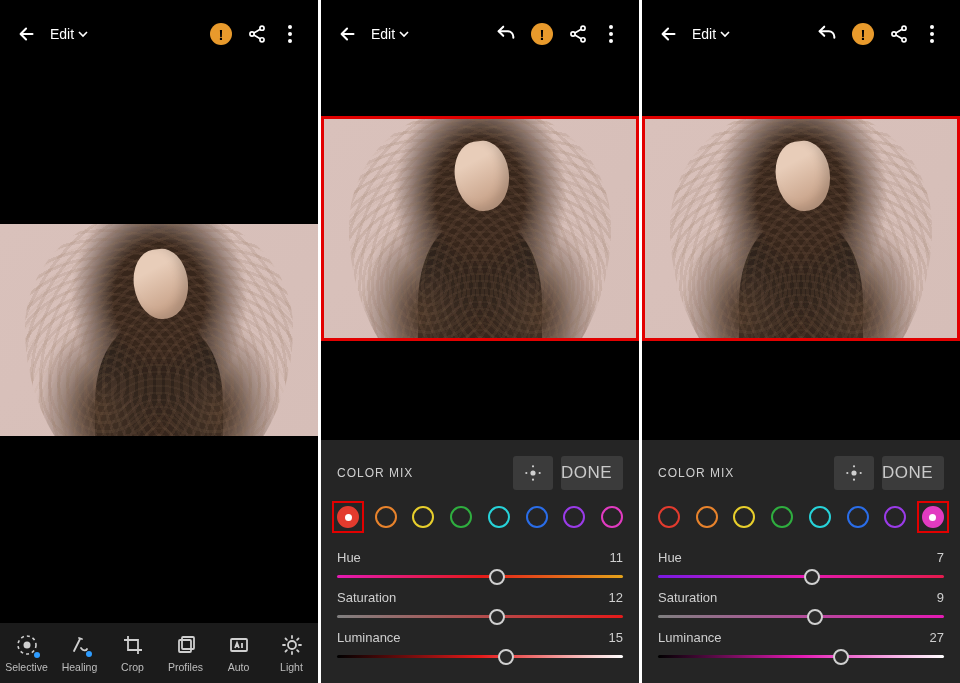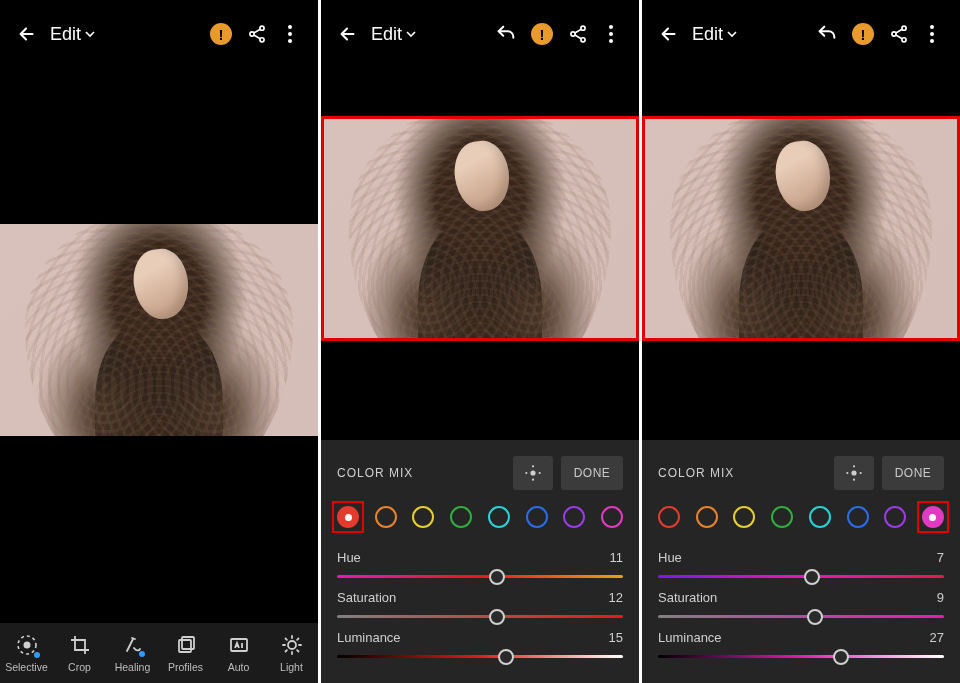--- a/index.html
+++ b/index.html
@@ -25,21 +25,21 @@
     padding: 0 14px;
     color: #fff;
   }
   .icon-btn {
     width: 26px; height: 26px;
     display:flex; align-items:center; justify-content:center;
     color:#fff;
     cursor:pointer;
   }
   .title {
-    font-size: 18px; font-weight:500;
+    font-size: 14px; font-weight:500;
     display:flex; align-items:center; gap:4px;
     margin-left: 10px;
   }
   .title .caret svg { display:block; }
   .spacer { flex:1; }
   .warn-icon {
     width:22px; height:22px; border-radius:50%;
     background:#e89a2c;
     display:flex;align-items:center;justify-content:center;
     color:#000; font-weight:700; font-size:15px;
@@ -149,22 +149,22 @@
   }
   .mix-title { font-size:12px; letter-spacing:1px; color:#cfcfcf; }
   .picker-btn {
     width:40px; height:34px; background:#3b3b3b; border-radius:3px;
     display:flex;align-items:center;justify-content:center;
     margin-right:8px;
     cursor:pointer;
   }
   .done-btn {
     width:62px; height:34px; background:#3b3b3b; border-radius:3px;
-    display:flex;align-items:center;justify-content:center;
-    font-size:12px; letter-spacing:.5px; color:#cacaca;
+    display:flex;align-items:center;justify-content:flex-start;
+    font-size:17px; letter-spacing:.5px; color:#cacaca;
     cursor:pointer;
   }
   .swatches {
     display:flex; justify-content:space-between;
     margin: 14px 0 10px;
   }
   .sw {
     width:22px; height:22px; border-radius:50%;
     border:2.5px solid;
     cursor:pointer;
@@ -253,38 +253,38 @@
       <div class="ticon" style="position:relative">
         <svg width="24" height="24" viewBox="0 0 24 24" fill="none" stroke="#cfcfcf" stroke-width="1.6">
             <circle cx="12" cy="12" r="9" stroke-dasharray="3 3"></circle>
             <circle cx="12" cy="12" r="3.5" fill="#cfcfcf" stroke="none"></circle>
           </svg>
         <div class="dot" style="right:-1px;bottom:-1px"></div>
       </div>
       <span>Selective</span>
     </div>
     <div class="tool">
-      <div class="ticon">
-        <svg width="24" height="24" viewBox="0 0 24 24" fill="none" stroke="#cfcfcf" stroke-width="1.8">
-            <path d="M7 3v14h14"></path>
-            <path d="M3 7h14v14"></path>
-          </svg>
-      </div>
-      <span>Crop</span>
-    </div>
-    <div class="tool">
       <div class="ticon" style="position:relative">
         <svg width="24" height="24" viewBox="0 0 24 24" fill="none" stroke="#cfcfcf" stroke-width="1.8" stroke-linecap="round">
             <path d="M6 18l6-12"></path>
             <path d="M11 5l3 1"></path>
             <path d="M13 15c2 3 5 3 6 1"></path>
           </svg>
         <div class="dot" style="right:0;bottom:0"></div>
       </div>
       <span>Healing</span>
+    </div>
+    <div class="tool">
+      <div class="ticon">
+        <svg width="24" height="24" viewBox="0 0 24 24" fill="none" stroke="#cfcfcf" stroke-width="1.8">
+            <path d="M7 3v14h14"></path>
+            <path d="M3 7h14v14"></path>
+          </svg>
+      </div>
+      <span>Crop</span>
     </div>
     <div class="tool">
       <div class="ticon">
         <svg width="24" height="24" viewBox="0 0 24 24" fill="none" stroke="#cfcfcf" stroke-width="1.8">
             <rect x="5" y="7" width="12" height="12" rx="1"></rect>
             <rect x="8" y="4" width="12" height="12" rx="1"></rect>
           </svg>
       </div>
       <span>Profiles</span>
     </div>

